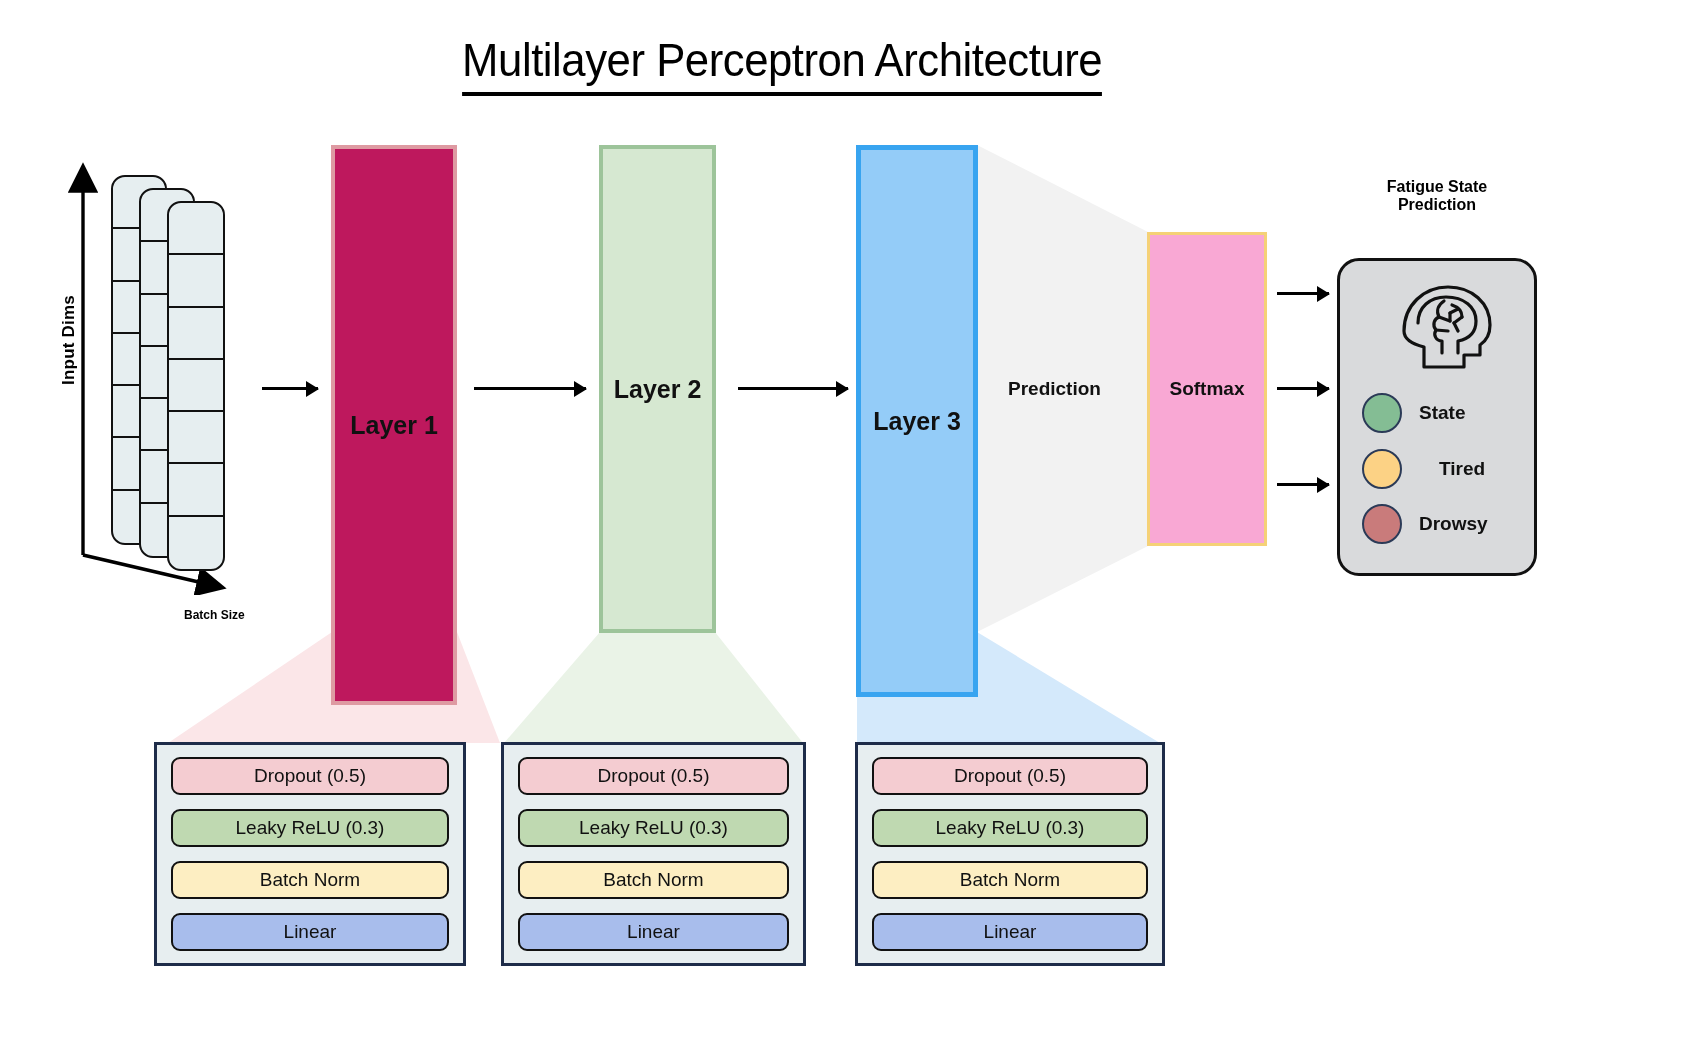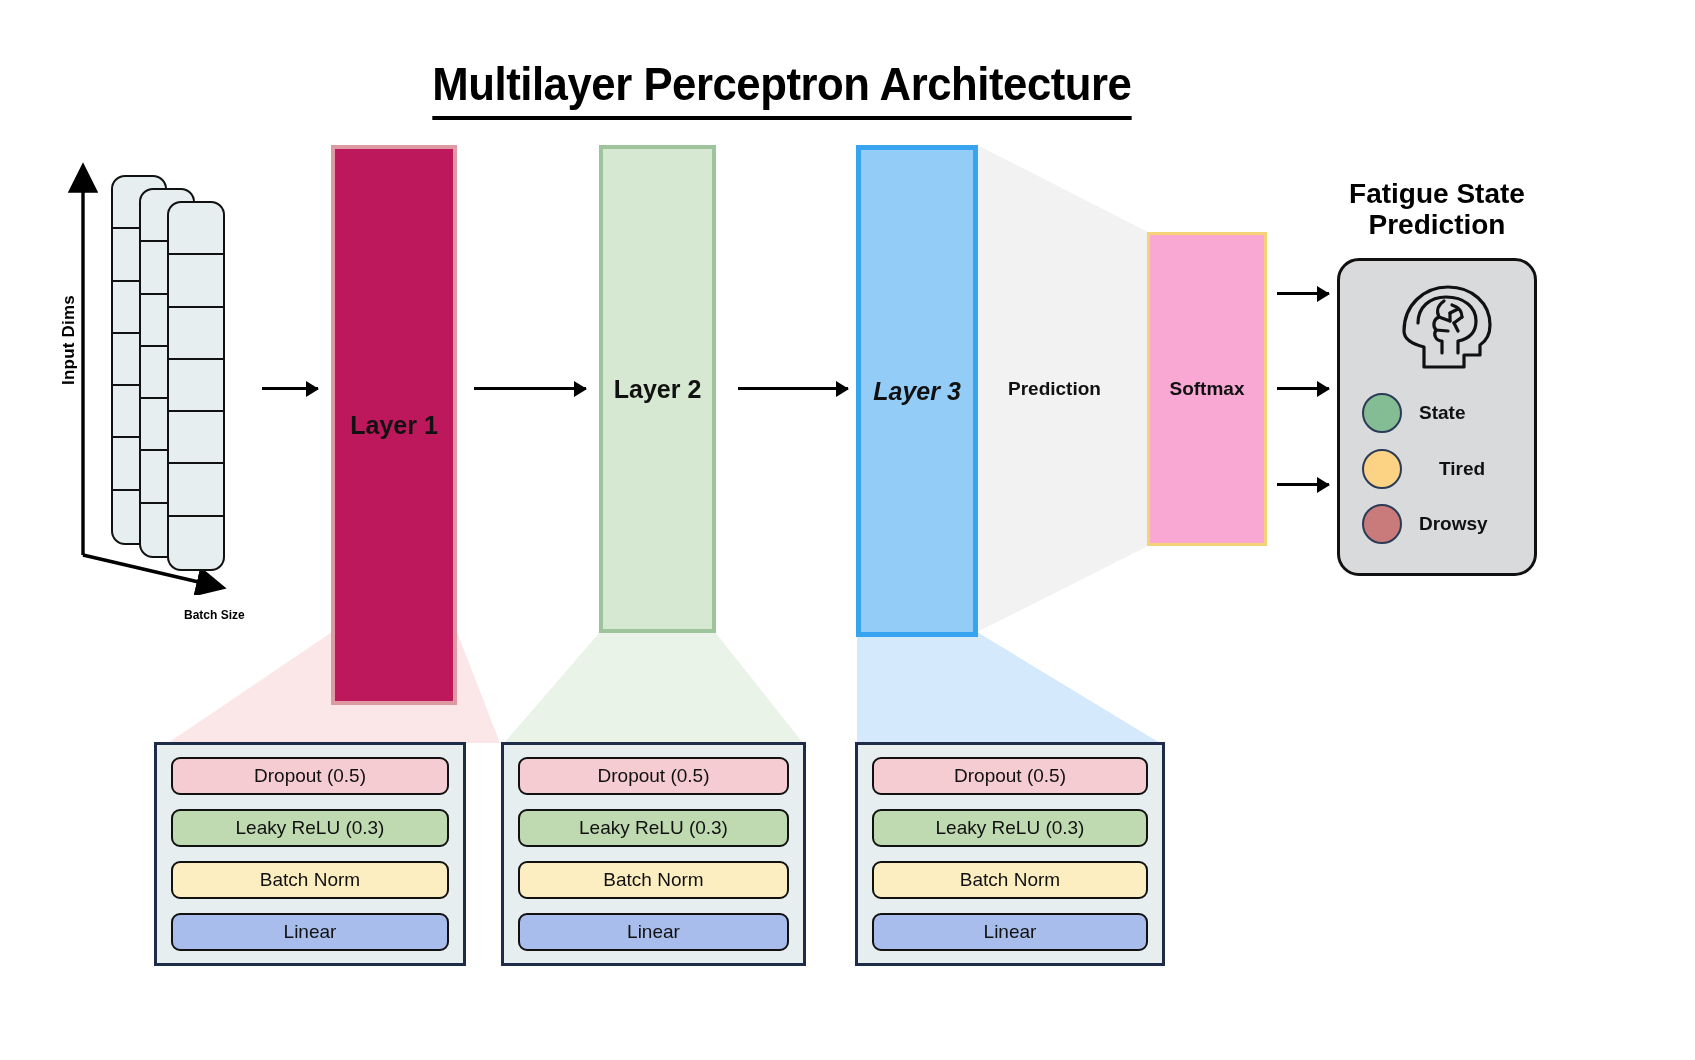--- a/index.html
+++ b/index.html
@@ -3,24 +3,23 @@
 <meta charset="utf-8">
 <style>
   html,body{margin:0;padding:0;background:#ffffff;}
   body{width:1695px;height:1060px;font-family:"Liberation Sans",sans-serif;-webkit-font-smoothing:antialiased;}
   #stage{position:relative;width:1695px;height:1060px;overflow:hidden;background:#fff;}
   .abs{position:absolute;}
 
   
   #title{
     left:0;top:32px;width:1564px;text-align:center;
-    font-size:47px;font-weight:bold;color:#000;
+    font-size:47px;font-weight:normal;color:#000;
     font-family:"Liberation Sans Narrow","Liberation Sans",sans-serif;
     letter-spacing:-0.5px;
-    margin-top:24px;
   }
   #title span{
     display:inline-block;border-bottom:4px solid #000;padding-bottom:5px;
     transform:scaleX(0.93);transform-origin:center;
   }
 
   
   .tensor-col{border:2.4px solid #111;border-radius:14px;background:#e6eef0;box-sizing:border-box;overflow:hidden;}
   .tensor-col .cell{border-bottom:2.4px solid #111;box-sizing:border-box;}
   .tensor-col .cell:last-child{border-bottom:none;}
@@ -45,21 +44,21 @@
     transform:translateY(-50%);
   }
 
   
   #projection-label{font-size:19px;font-weight:bold;color:#111;}
   #softmax-label{font-size:19px;font-weight:bold;color:#111;}
 
   
   #prediction-title{
     left:1322px;top:178px;width:230px;text-align:center;
-    font-size:28px;font-weight:bold;color:#000;line-height:1.12;
+    font-size:16px;font-weight:bold;color:#000;line-height:1.12;
   }
   #prediction-panel{
     left:1337px;top:258px;width:200px;height:318px;
     background:#d9dadc;border:3px solid #111;border-radius:22px;box-sizing:border-box;
   }
   .legend-row{position:absolute;display:flex;align-items:center;}
   .legend-dot{width:40px;height:40px;border-radius:50%;border:2.5px solid #2b3a57;box-sizing:border-box;}
   .legend-text{margin-left:17px;font-size:19px;font-weight:bold;color:#111;white-space:nowrap;}
 
   
@@ -138,21 +137,21 @@
   <div class="abs" id="projection-label" style="left:1008px;top:378px;">Prediction</div>
 
   <div class="abs layer-bar" id="layer1" style="left:331px;top:145px;width:126px;height:560px;border:4px solid #de9aa2;background:#be185d;">
     <div class="lbl">Layer 1</div>
   </div>
 
   <div class="abs layer-bar" id="layer2" style="left:599px;top:145px;width:117px;height:488px;border:4px solid #9dc49a;background:#d6e8d1;">
     <div class="lbl">Layer 2</div>
   </div>
 
-  <div class="abs layer-bar" id="layer3" style="left:856px;top:145px;width:122px;height:492px;border:5px solid #38a4f0;background:#94ccf8;font-style:italic;">
+  <div class="abs layer-bar" id="layer3" style="left:856px;top:145px;width:122px;height:552px;border:5px solid #38a4f0;background:#94ccf8;">
     <div class="lbl">Layer 3</div>
   </div>
 
   <div class="abs layer-bar" id="softmax" style="left:1147px;top:232px;width:120px;height:314px;border:3px solid #f5d177;background:#f9a8d4;">
     <div id="softmax-label">Softmax</div>
   </div>
 
   <div class="abs arrow" style="left:262px;top:387px;width:56px;"></div>
   <div class="abs arrow" style="left:474px;top:387px;width:112px;"></div>
   <div class="abs arrow" style="left:738px;top:387px;width:110px;"></div>

